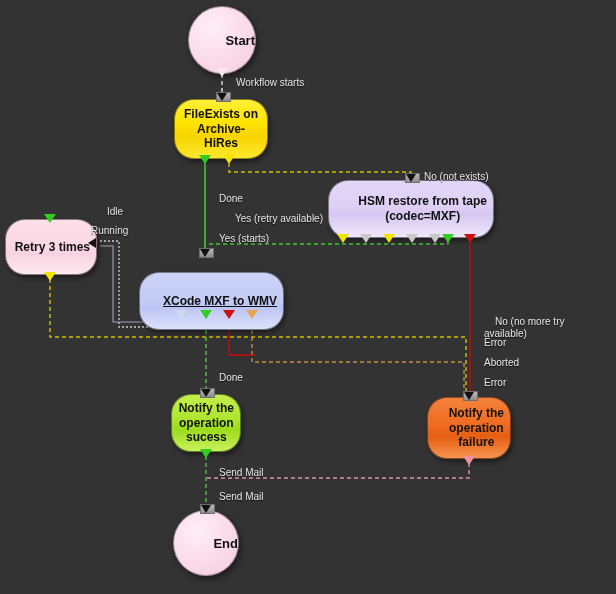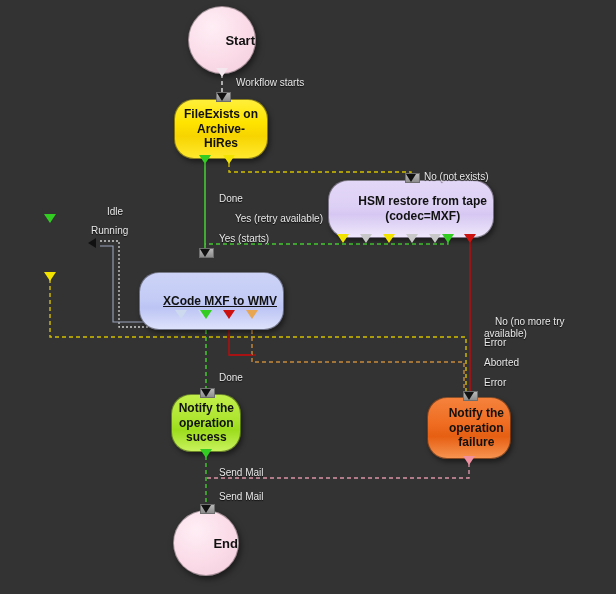--- a/index.html
+++ b/index.html
@@ -191,20 +191,23 @@
   </div>
 
   <div class="node node-rect skin-yellow" style="left:174px; top:99px; width:94px; height:60px;">
     <span>FileExists on<br>Archive-HiRes</span>
   </div>
 
   <div class="node node-rect skin-purple" style="left:328px; top:180px; width:166px; height:58px;">
     <span>HSM restore from tape<br>(codec=MXF)</span>
   </div>
 
+  <div class="node node-rect skin-pink" style="left:5px; top:219px; width:92px; height:56px;">
+    <span>Retry 3 times</span>
+  </div>
 
   <div class="node node-rect skin-blue" style="left:139px; top:272px; width:145px; height:58px;text-decoration:underline;">
     <span>XCode MXF to WMV</span>
   </div>
 
   <div class="node node-rect skin-green" style="left:171px; top:394px; width:70px; height:58px;">
     <span>Notify the<br>operation<br>sucess</span>
   </div>
 
   <div class="node node-rect skin-orange" style="left:427px; top:397px; width:84px; height:62px;">

